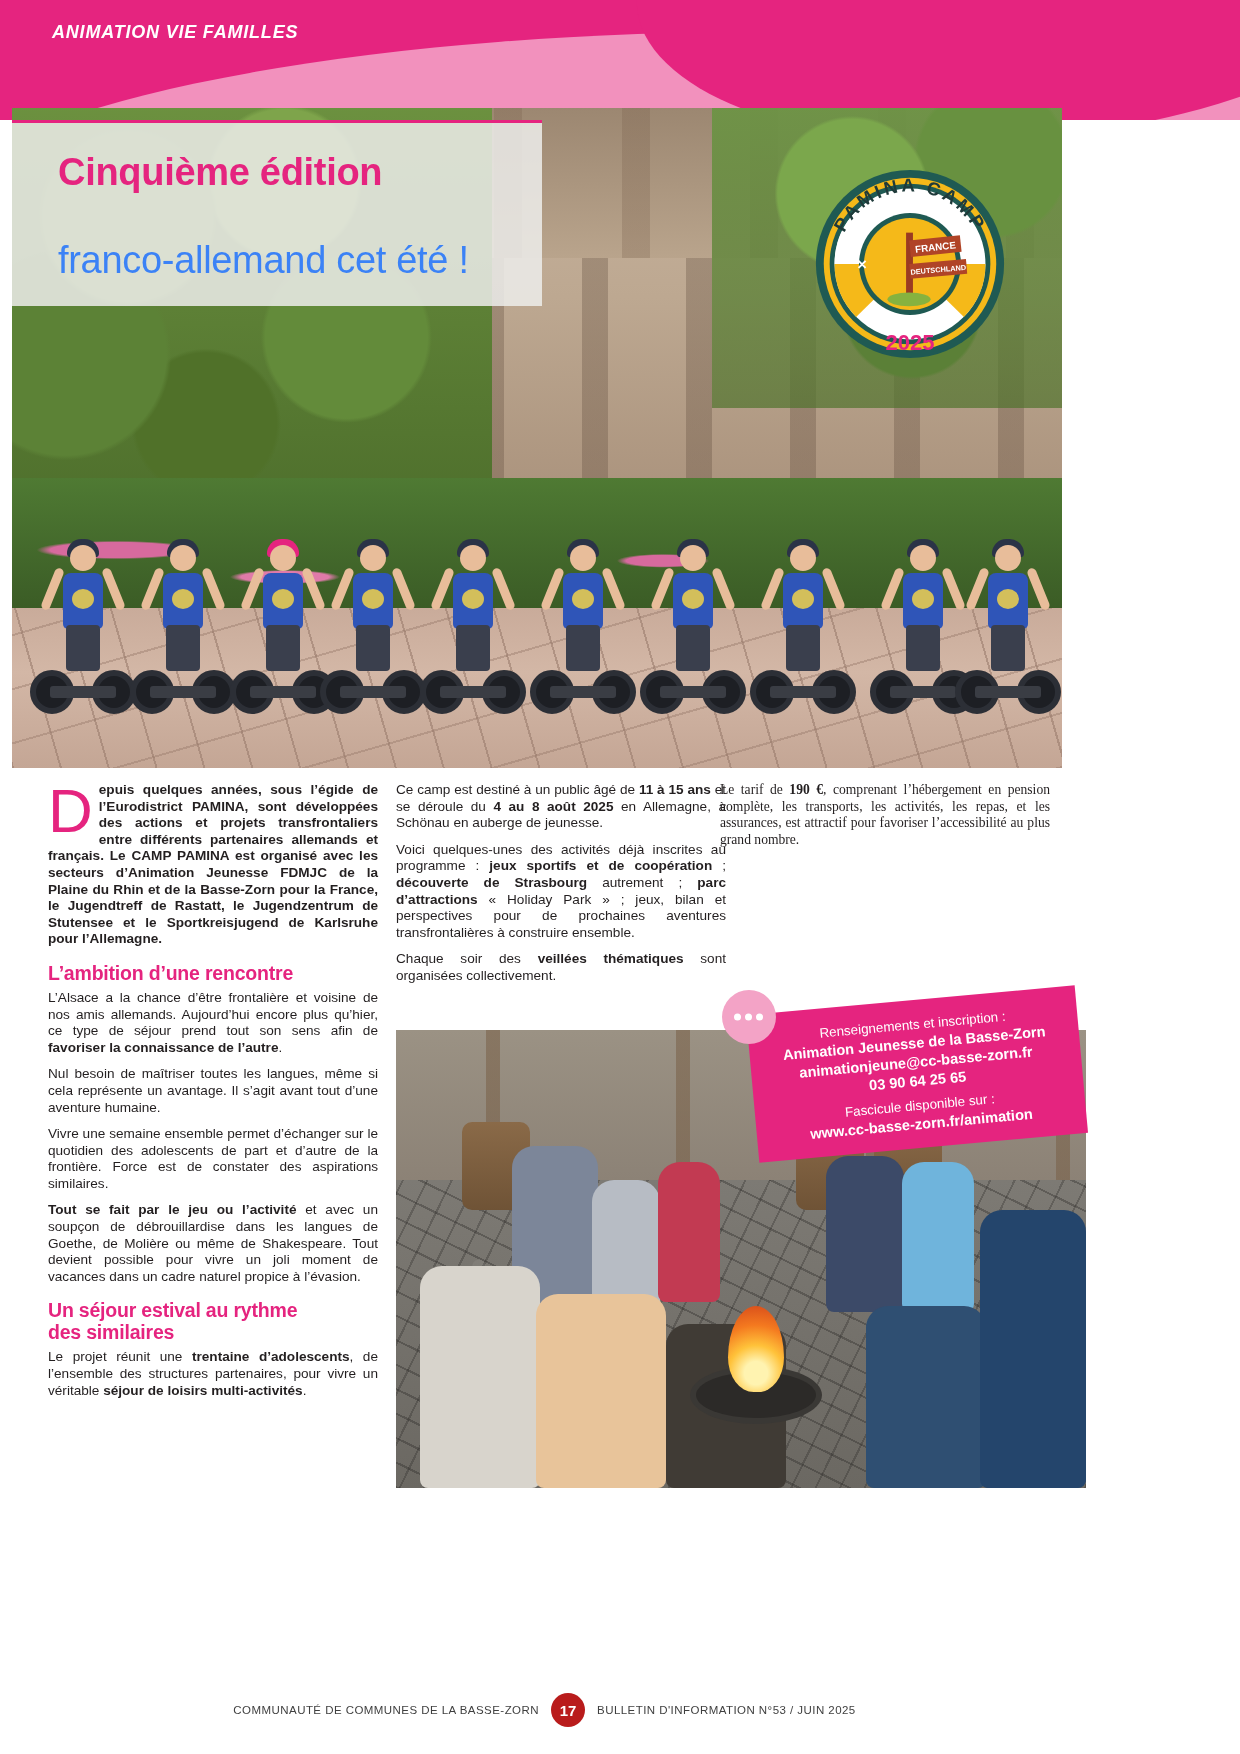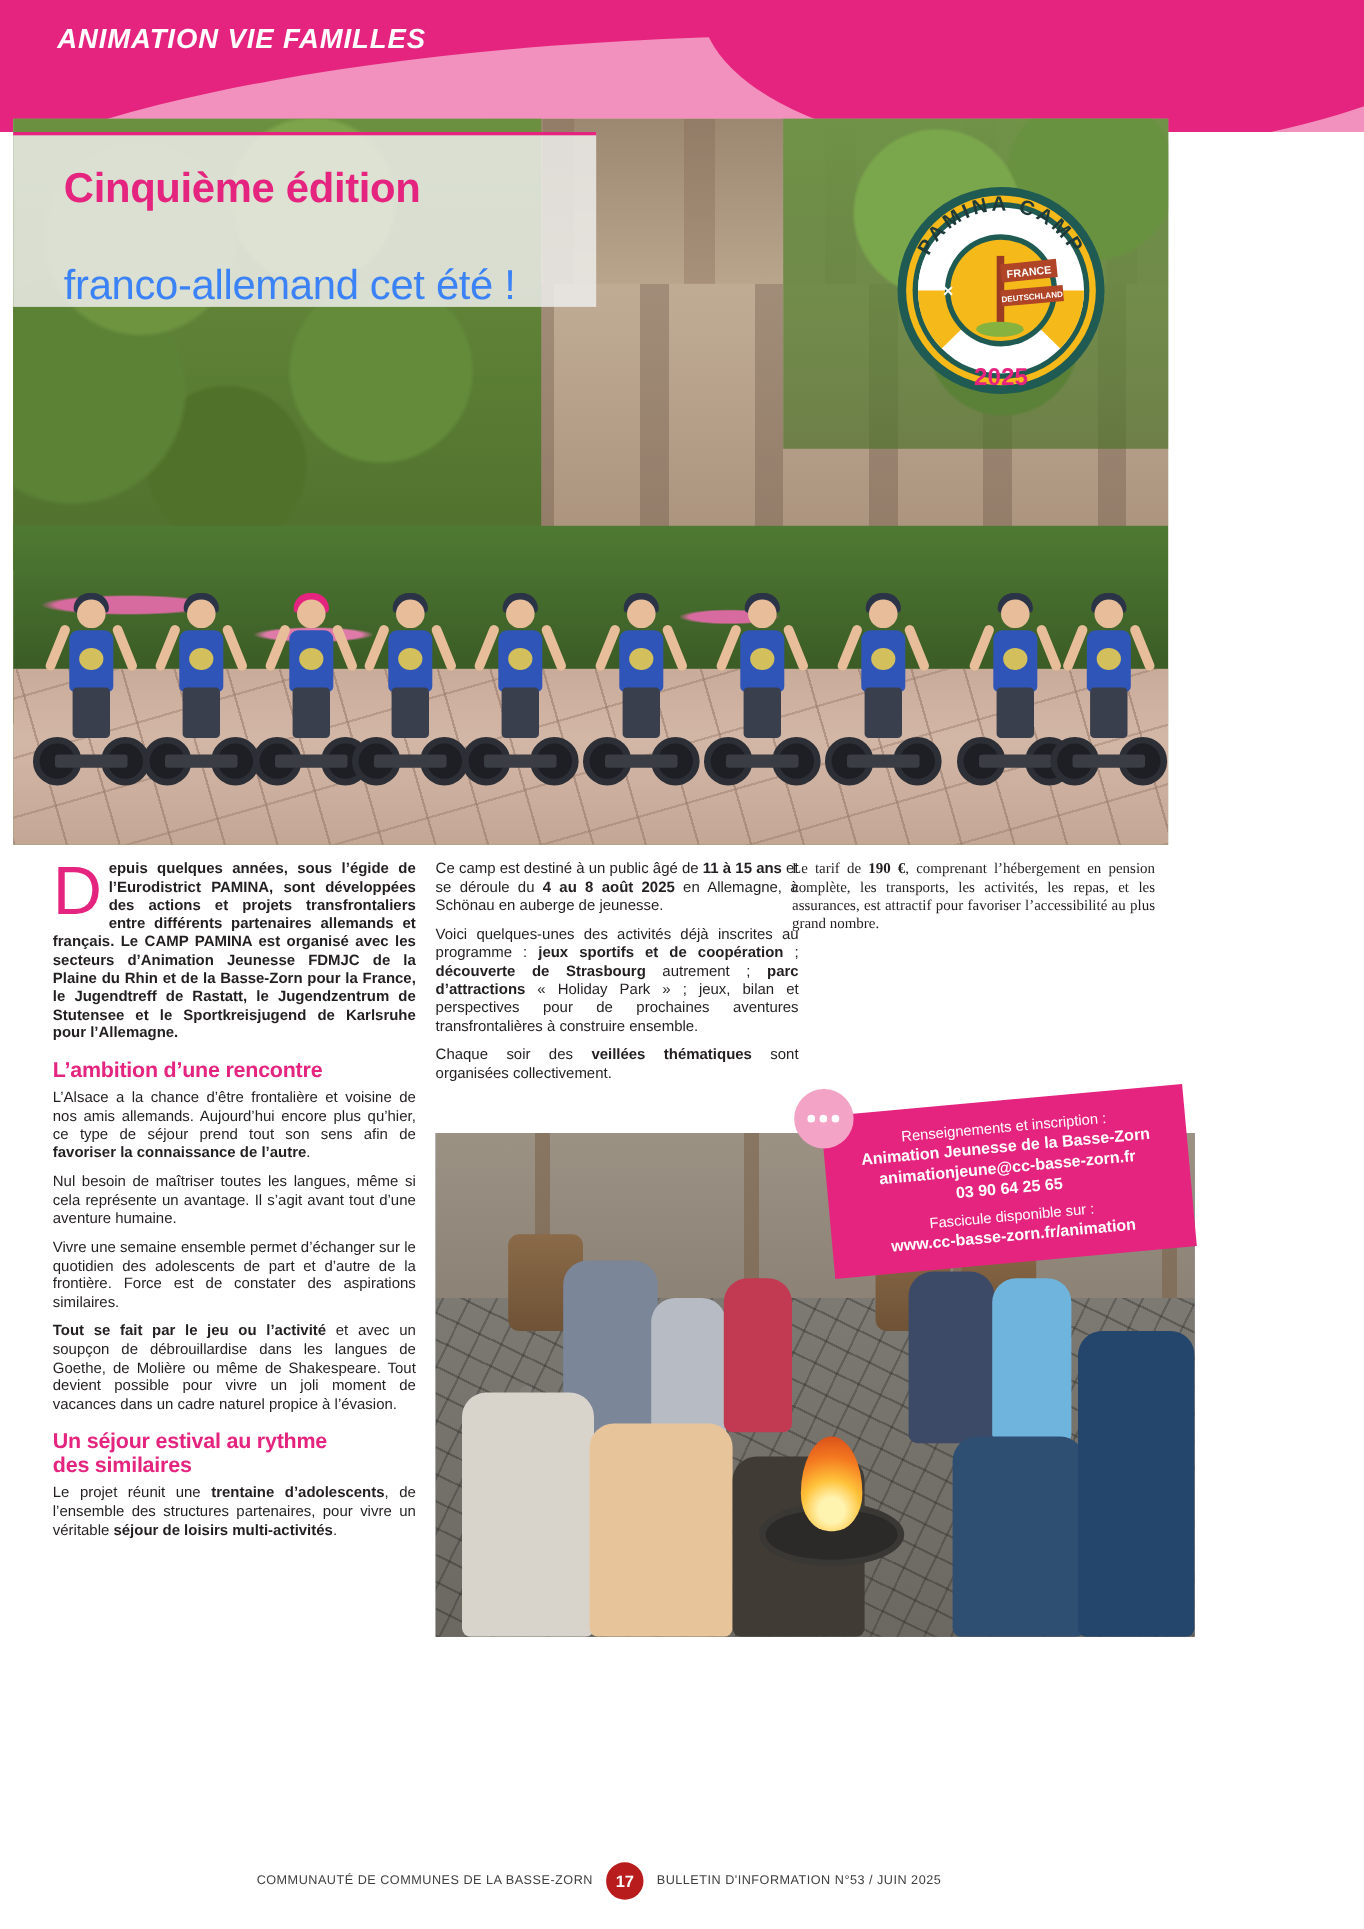--- a/index.html
+++ b/index.html
@@ -23,21 +23,21 @@
     transform:rotate(-2.0deg);
   }
   .header-swoosh-dark{
     position:absolute;left:640px;top:-30px;width:760px;height:170px;
     background:#e5247f;
     border-radius:0 0 60% 50%/0 0 100% 100%;
     transform:rotate(-3deg);
   }
   .header-title{
     position:absolute;left:52px;top:22px;
-    color:#ffffff;font-size:25px;font-style:italic;font-weight:700;
+    color:#ffffff;font-size:18px;font-style:italic;font-weight:700;
     letter-spacing:.8px;z-index:6;
   }
 
   
   .hero{
     position:absolute;left:12px;top:108px;width:1050px;height:660px;
     overflow:hidden;background:#7b8f5a;
   }
   .hero-sky{
     position:absolute;inset:0;
@@ -127,21 +127,21 @@
     background:#1d1f24;border:6px solid #2c2f36;box-sizing:border-box;}
   .seg .wl{left:-10px;} .seg .wr{right:-10px;}
   .seg .deck{position:absolute;left:10px;bottom:16px;width:66px;height:12px;border-radius:3px;background:#3a3d44;}
 
   .logo-badge{
     position:absolute;left:812px;top:166px;width:196px;height:182px;z-index:8;
   }
 
   
   .title-panel{
-    position:absolute;left:12px;top:120px;width:530px;height:159px;
+    position:absolute;left:12px;top:120px;width:530px;height:186px;
     background:rgba(236,236,234,0.86);z-index:7;
   }
   .title-panel .rule{position:absolute;left:0;top:0;width:530px;height:3px;background:#e5247f;}
   .t1,.t2{
     position:absolute;left:46px;color:#e5247f;font-weight:800;
     font-size:38px;line-height:40px;letter-spacing:-.3px;
   }
   .t1{top:32px;}
   .t2{top:72px;}
   .t3{

